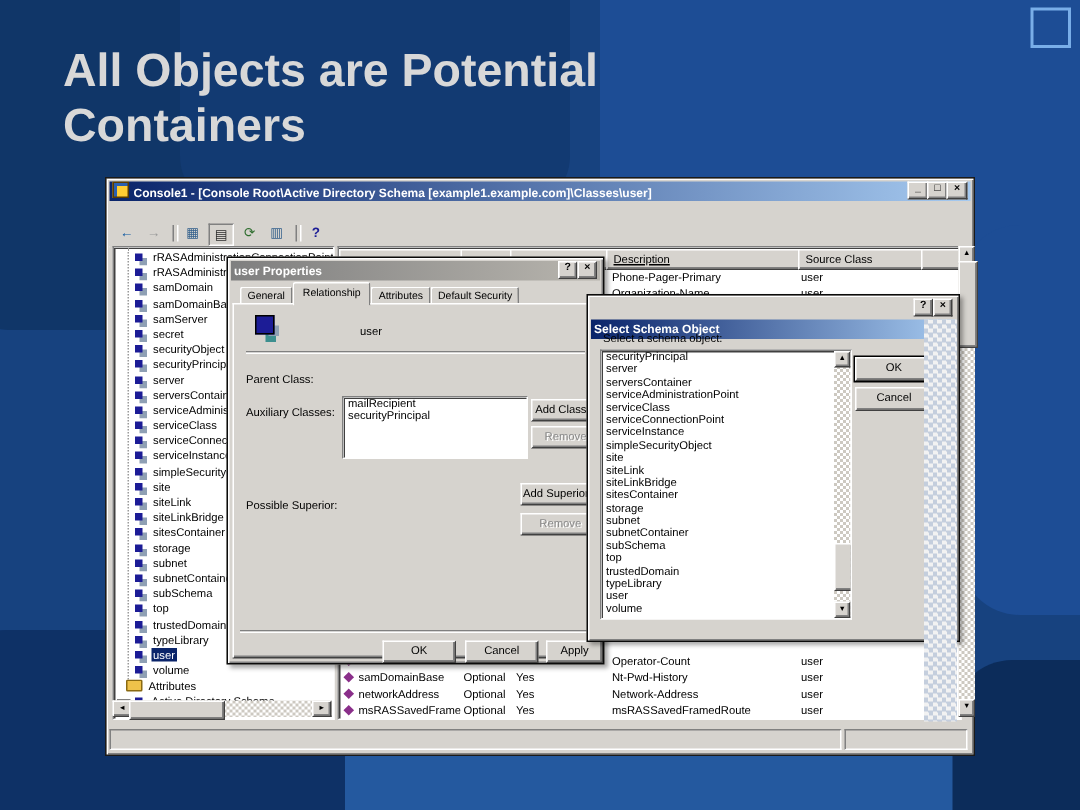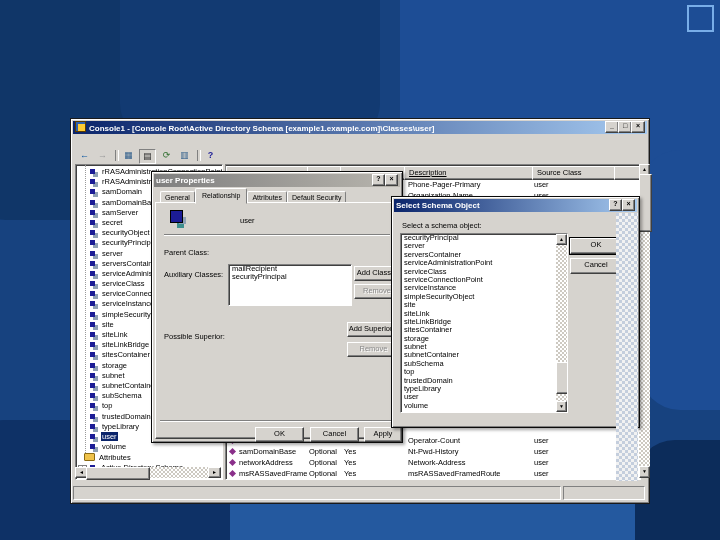--- a/index.html
+++ b/index.html
@@ -112,20 +112,24 @@
 <div id="slide">
 
   <div class="bg-shape" style="left:-30px;top:-40px;width:250px;height:260px;border-radius:36px;background:#103668;"></div>
   <div class="bg-shape" style="left:120px;top:-60px;width:260px;height:200px;border-radius:36px;background:#123a72;"></div>
   <div class="bg-shape" style="left:400px;top:-70px;width:330px;height:240px;border-radius:44px;background:#1d4d95;"></div>
   <div class="bg-shape" style="left:640px;top:150px;width:140px;height:260px;border-radius:40px;background:#1d4d95;"></div>
   <div class="bg-shape" style="left:-40px;top:420px;width:300px;height:180px;border-radius:44px;background:#0e3166;"></div>
   <div class="bg-shape" style="left:230px;top:455px;width:430px;height:160px;border-radius:50px;background:#24599f;"></div>
   <div class="bg-shape" style="left:635px;top:440px;width:160px;height:160px;border-radius:40px;background:#0c2c5a;"></div>
 
+  <div class="slide-title">
+    <div>All Objects are Potential</div>
+    <div>Containers</div>
+  </div>
   <div class="corner-square"></div>
 
   <div class="mmc-window">
 
     <div class="titlebar">
       <span class="tb-icon"></span><span>Console1 - [Console Root\Active Directory Schema [example1.example.com]\Classes\user]</span>
     </div>
     <div class="win-btn" style="right:30px;">_</div>
     <div class="win-btn" style="right:17px;">□</div>
     <div class="win-btn" style="right:4px;">×</div>
@@ -328,21 +332,21 @@
       <div class="dlg-btn" style="left:195px;top:150px;width:51px;height:13px;">Add Superior...</div>
       <div class="dlg-btn disabled" style="left:195px;top:170px;width:51px;height:13px;">Remove</div>
 
       <div class="etched" style="left:8px;top:248px;width:234px;"></div>
       <div class="dlg-btn" style="left:103px;top:255px;width:47px;height:13px;">OK</div>
       <div class="dlg-btn" style="left:158px;top:255px;width:47px;height:13px;">Cancel</div>
       <div class="dlg-btn" style="left:212px;top:255px;width:36px;height:13px;">Apply</div>
     </div>
 
     <div class="dialog" style="left:320px;top:77px;width:247px;height:230px;">
-      <div class="titlebar" style="left:2px;top:2px;right:2px;">
+      <div class="titlebar" style="left:2px;top:16px;right:2px;">
         <span>Select Schema Object</span>
       </div>
       <div class="win-btn" style="right:17px;width:11px;">?</div>
       <div class="win-btn" style="right:4px;width:11px;">×</div>
 
       <div class="dlg-label" style="left:10px;top:24px;">Select a schema object:</div>
 
       <div class="listbox" style="left:8px;top:36px;width:166px;height:178px;">
         <div style="position:absolute;left:0;top:0;right:11px;">
 

